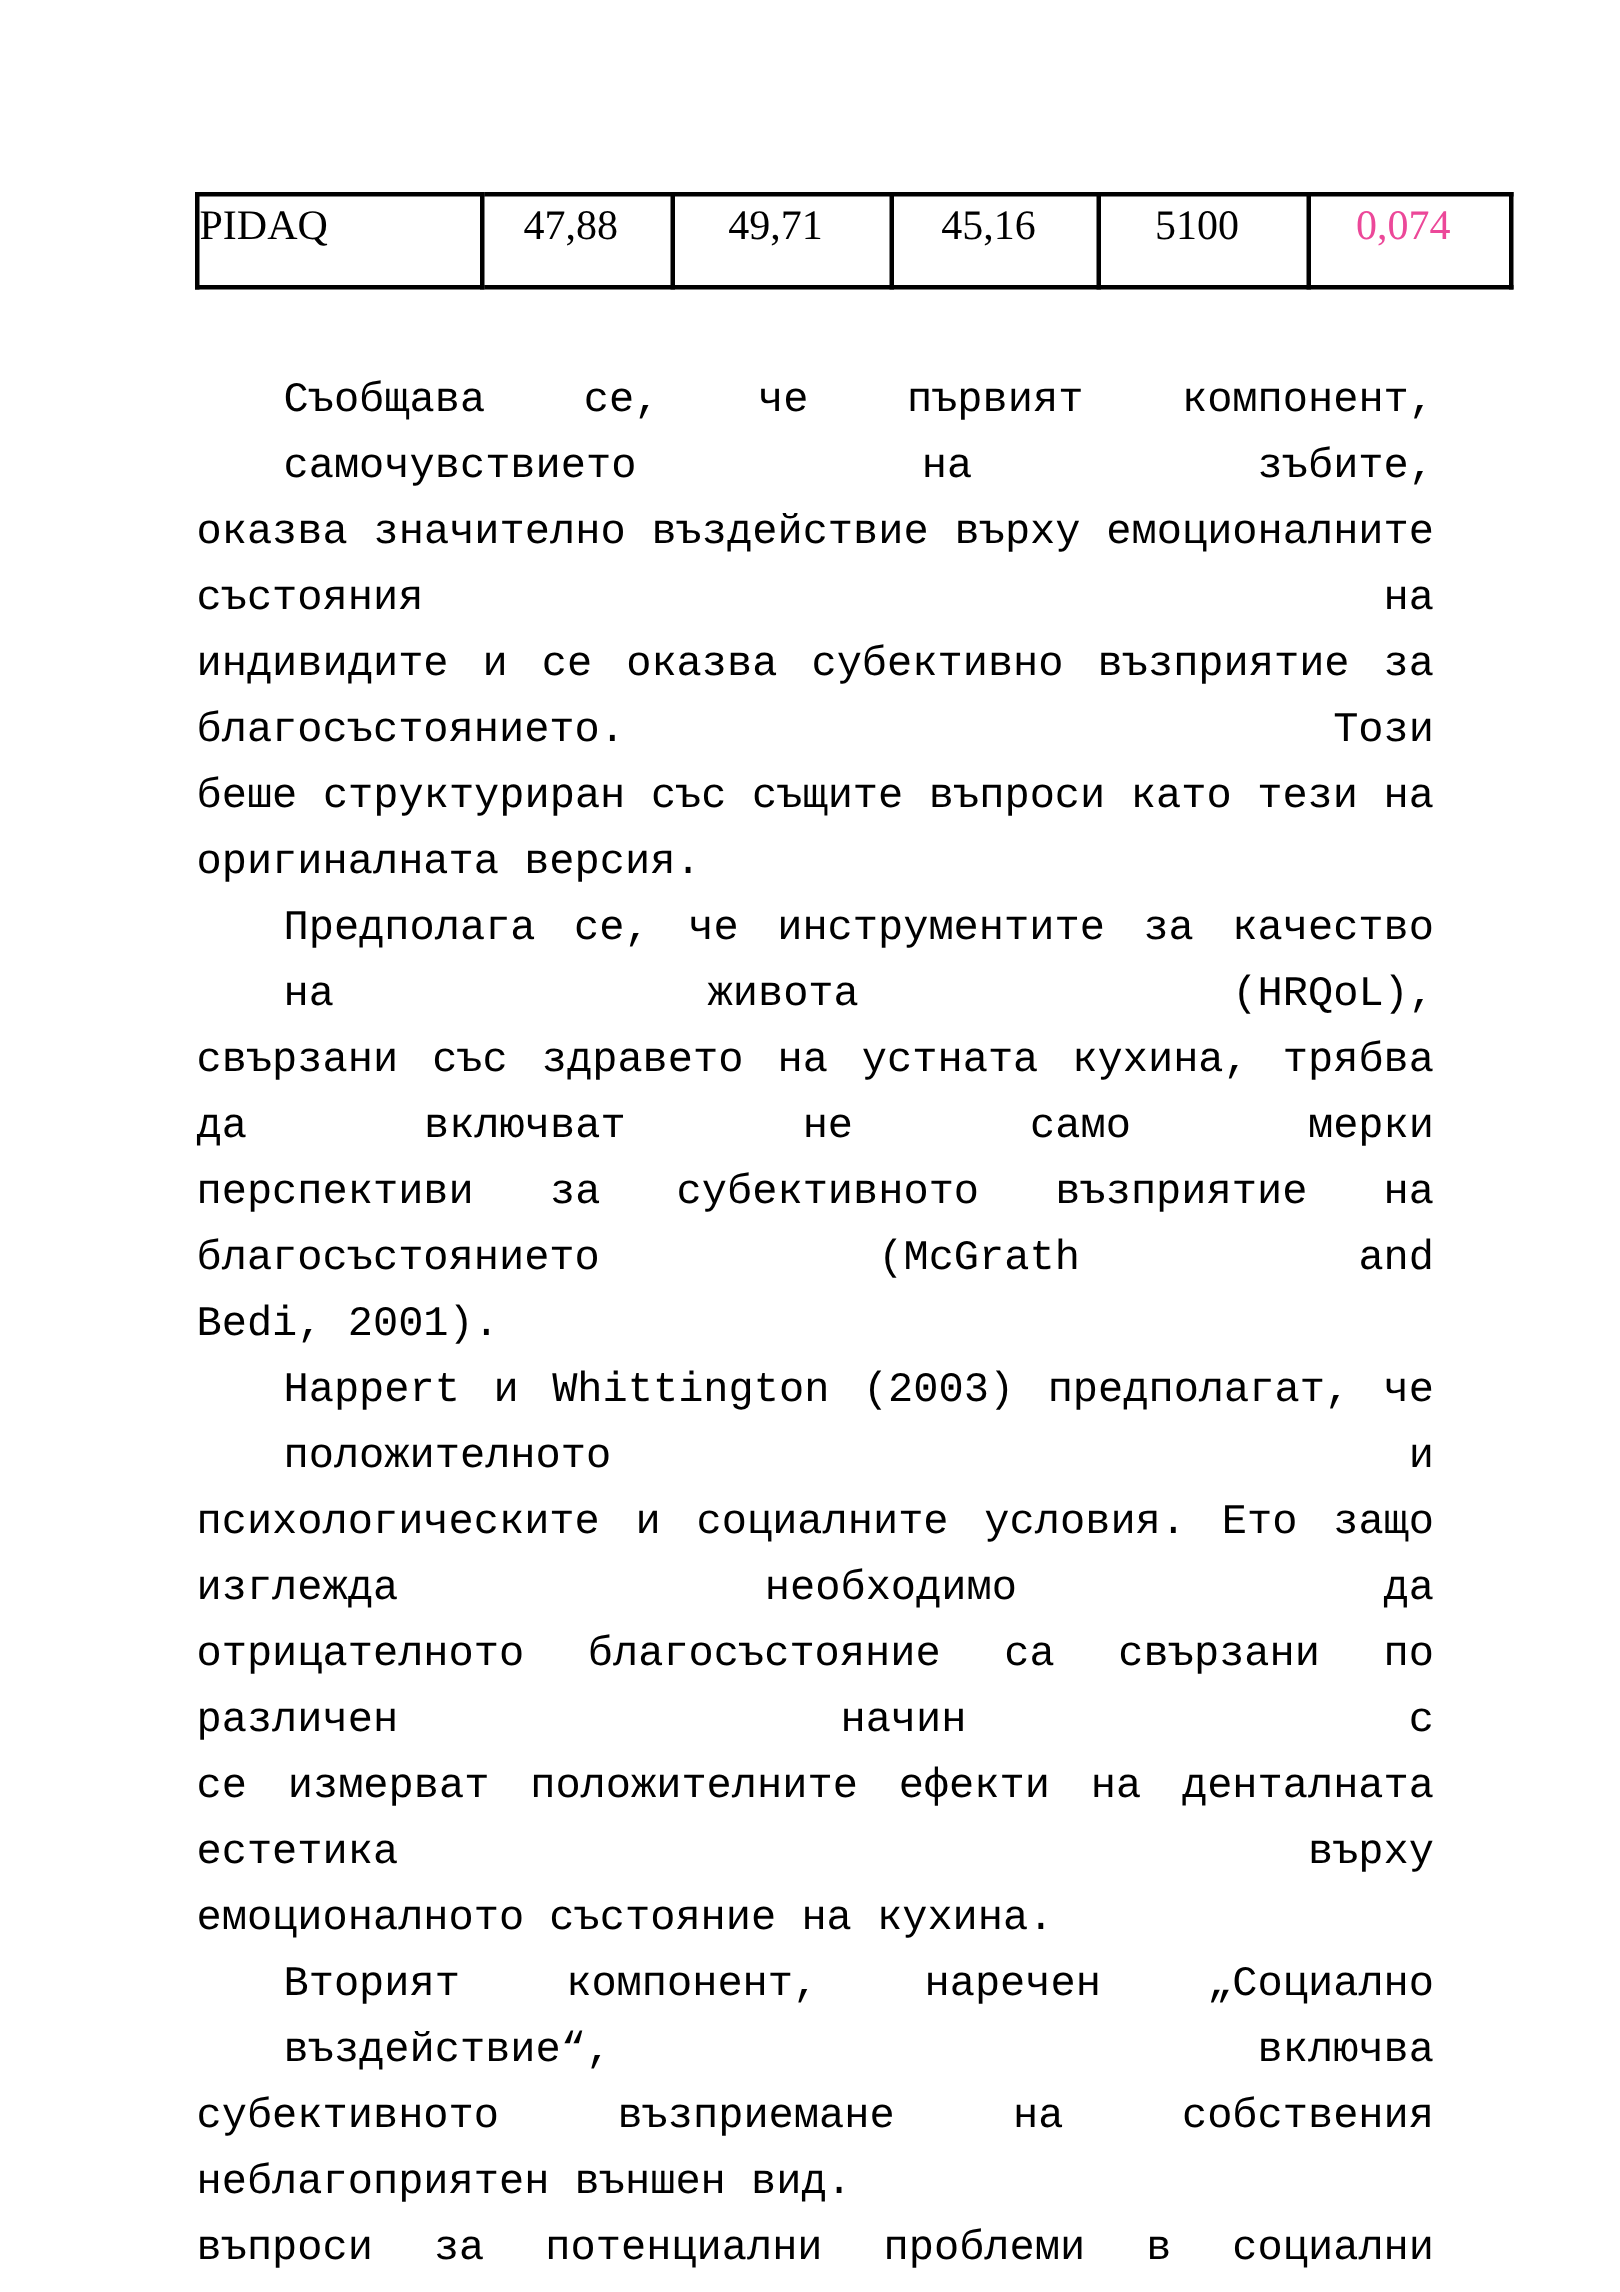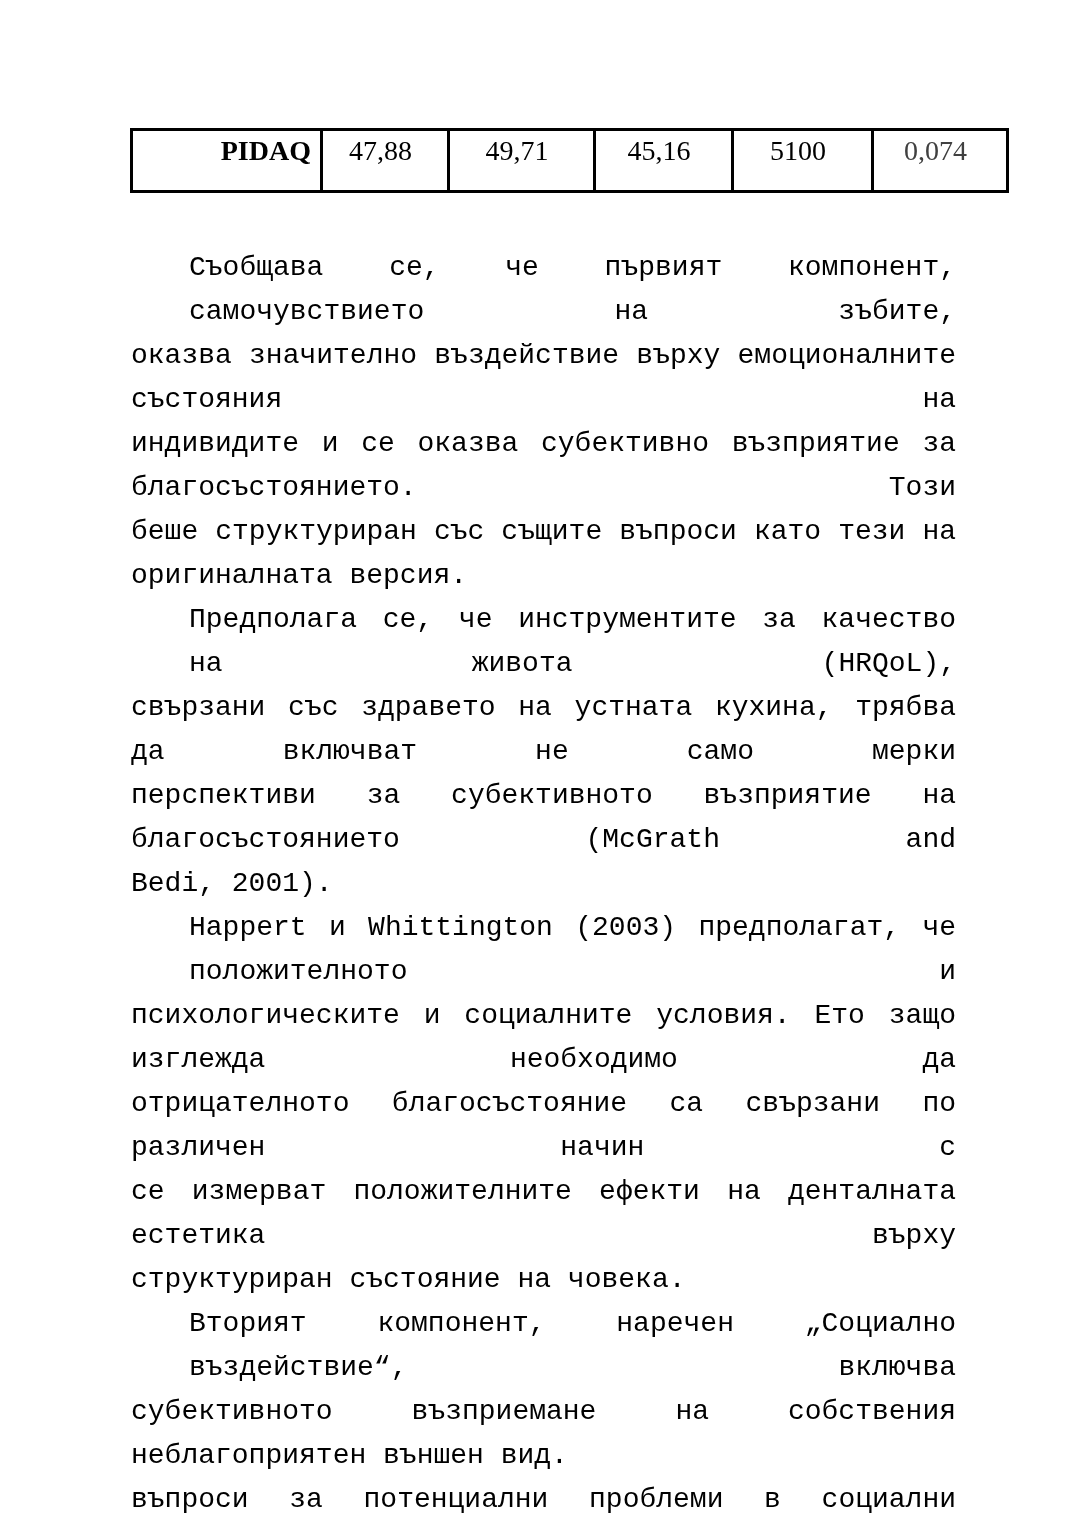--- a/index.html
+++ b/index.html
@@ -21,21 +21,21 @@
   }
   .stats-table td {
     border: 3px solid #000000;
     font-size: 28px;
     vertical-align: top;
     height: 55px;
     padding: 4px 9px 0 0;
     overflow: hidden;
     white-space: nowrap;
   }
-  .cell-label { text-align: right; padding: 4px 0 0 0; font-weight: bold; }
+  .cell-label { text-align: left; padding: 4px 0 0 0; }
   .cell-num   { text-align: center; }
   .text-block {
     position: absolute;
     left: 131px;
     top: 246px;
     width: 825px;
     font-size: 28px;
     line-height: 44px;
   }
   .para { margin: 0; padding: 0; font-family: Liberation Mono, monospace; }
@@ -60,21 +60,21 @@
       <col style="width:140px">
       <col style="width:135px">
     </colgroup>
     <tbody>
       <tr>
         <td class="cell-label">PIDAQ</td>
         <td class="cell-num">47,88</td>
         <td class="cell-num">49,71</td>
         <td class="cell-num">45,16</td>
         <td class="cell-num">5100</td>
-        <td class="cell-num" style="color: #404040;">0,074</td>
+        <td class="cell-num" style="color: #ec4899;">0,074</td>
       </tr>
     </tbody>
   </table>
 
   <div class="text-block">
 
     <div class="para">
       <div class="line first">Съобщава се, че първият компонент, самочувствието на зъбите,</div>
       <div class="line">оказва значително въздействие върху емоционалните състояния на</div>
       <div class="line">индивидите и се оказва субективно възприятие за благосъстоянието. Този</div>
@@ -86,21 +86,21 @@
       <div class="line">свързани със здравето на устната кухина, трябва да включват не само мерки</div>
       <div class="line">перспективи за субективното възприятие на благосъстоянието (McGrath and</div>
       <div class="line last">Bedi, 2001).</div>
     </div>
 
     <div class="para">
       <div class="line first">Happert и Whittington (2003) предполагат, че положителното и</div>
       <div class="line">психологическите и социалните условия. Ето защо изглежда необходимо да</div>
       <div class="line">отрицателното благосъстояние са свързани по различен начин с</div>
       <div class="line">се измерват положителните ефекти на денталната естетика върху</div>
-      <div class="line last">структуриран състояние на човека.</div>
+      <div class="line last">емоционалното състояние на кухина.</div>
     </div>
 
     <div class="para">
       <div class="line first">Вторият компонент, наречен „Социално въздействие“, включва</div>
       <div class="line last">субективното възприемане на собствения неблагоприятен външен вид.</div>
       <div class="line">въпроси за потенциални проблеми в социални ситуации, дължащи се на</div>
     </div>
 
     <div class="para">
       <div class="line">денталната естетика се състои от въпроси, които се занимават с чувство за</div>

